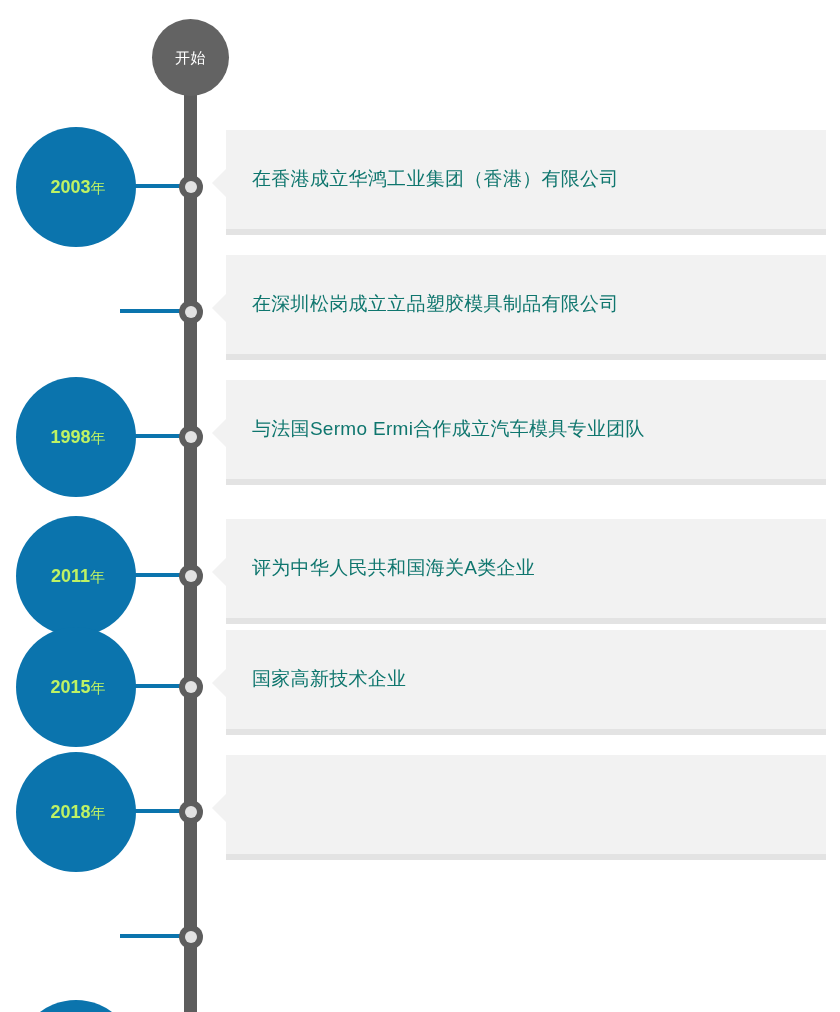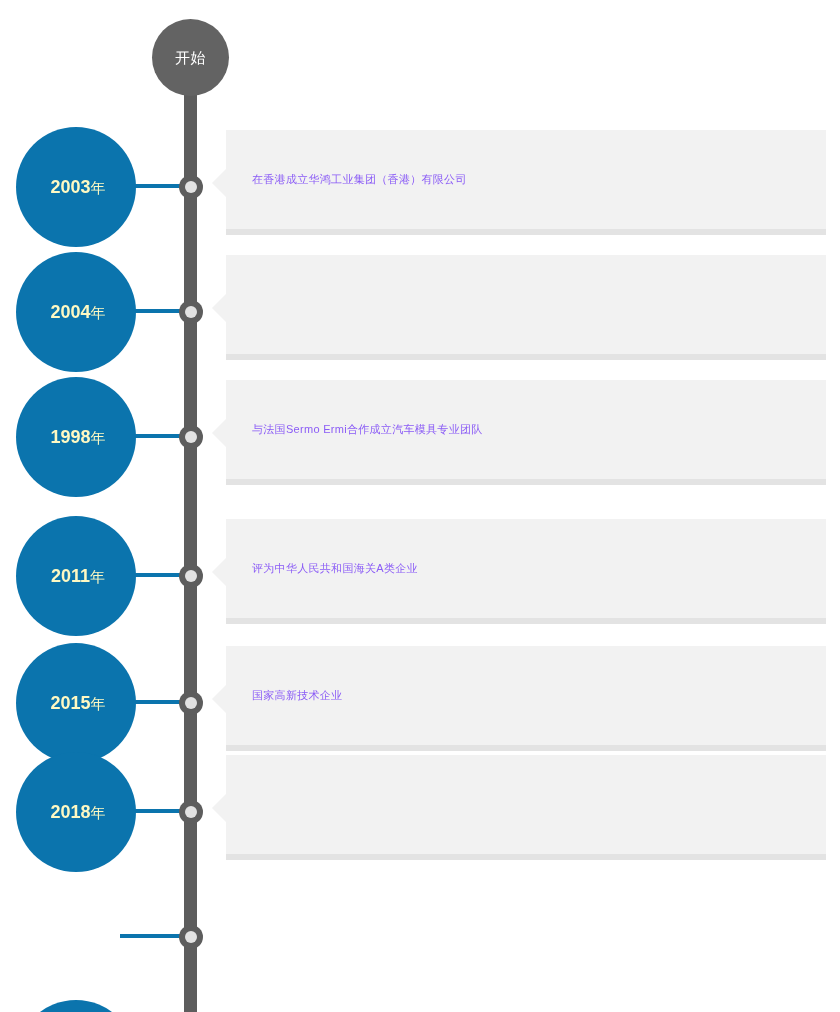--- a/index.html
+++ b/index.html
@@ -68,21 +68,21 @@
     width: 120px;
     height: 120px;
     border-radius: 50%;
     background: #0b74ad;
     display: flex;
     align-items: center;
     justify-content: center;
     z-index: 3;
   }
   .year-text {
-    color: #fef9c3;
+    color: #bef264;
     font-size: 17px;
     line-height: 1;
     white-space: nowrap;
     margin-left: 4px;
   }
   .year-num {
     font-weight: bold;
     font-size: 18px;
   }
   .year-suffix {
@@ -140,22 +140,22 @@
     position: absolute;
     left: -14px;
     top: 39px;
     width: 0;
     height: 0;
     border-top: 14px solid transparent;
     border-bottom: 14px solid transparent;
     border-right: 14px solid #f2f2f2;
   }
   .card-text {
-    color: #8b5cf6;
-    font-size: 11px;
+    color: #0f766e;
+    font-size: 19px;
     line-height: 1.4;
     padding-left: 26px;
     letter-spacing: 0.3px;
     text-align: right;
   }
 
   
   .next-stub {
     position: absolute;
     left: 16px;
@@ -187,29 +187,25 @@
     </div>
     <div class="connector"></div>
     <div class="spine-dot"></div>
     <div class="event-card">
       <div class="card-notch"></div>
       <div class="card-text">在香港成立华鸿工业集团（香港）有限公司</div>
     </div>
   </div>
 
   <div class="event-row" style="top: 252px;">
-    <div class="year-circle">
-      <span class="year-text">
-        <span class="year-num">2004</span><span class="year-suffix">年</span>
-      </span>
-    </div>
-    <div class="connector"></div>
-    <div class="spine-dot"></div>
-    <div class="event-card">
-      <div class="card-notch"></div>
+    <div class="connector"></div>
+    <div class="spine-dot"></div>
+    <div class="event-card">
+      <div class="card-notch"></div>
+      <div class="card-text">在深圳松岗成立立品塑胶模具制品有限公司</div>
     </div>
   </div>
 
   <div class="event-row" style="top: 377px;">
     <div class="year-circle">
       <span class="year-text">
         <span class="year-num">1998</span><span class="year-suffix">年</span>
       </span>
     </div>
     <div class="connector"></div>
@@ -227,21 +223,21 @@
       </span>
     </div>
     <div class="connector"></div>
     <div class="spine-dot"></div>
     <div class="event-card">
       <div class="card-notch"></div>
       <div class="card-text">评为中华人民共和国海关A类企业</div>
     </div>
   </div>
 
-  <div class="event-row" style="top: 643px;">
+  <div class="event-row" style="top: 627px;">
     <div class="year-circle">
       <span class="year-text">
         <span class="year-num">2015</span><span class="year-suffix">年</span>
       </span>
     </div>
     <div class="connector"></div>
     <div class="spine-dot"></div>
     <div class="event-card">
       <div class="card-notch"></div>
       <div class="card-text">国家高新技术企业</div>

